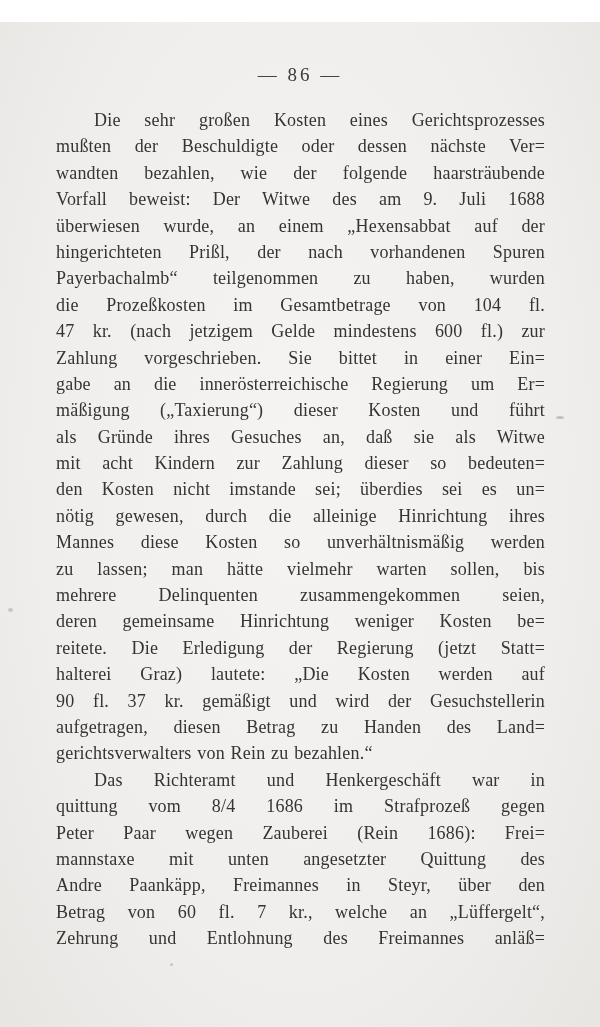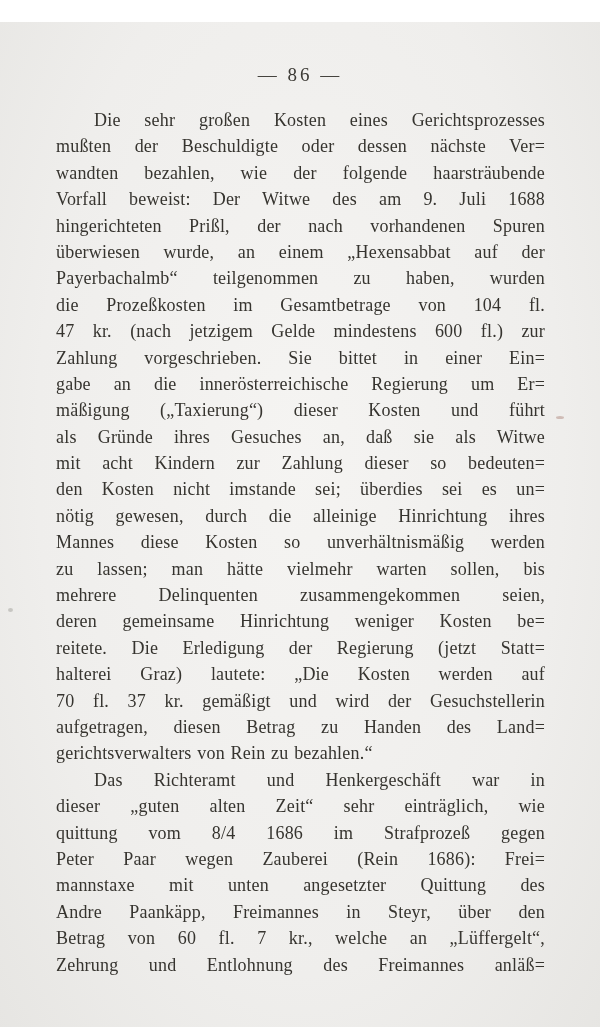--- a/index.html
+++ b/index.html
@@ -70,45 +70,44 @@
 <div class="page" style="--paper: #f1f0ee; --ink: #36342f;">
   <div class="page-header">
     <span>—  86  —</span>
   </div>
   <div class="text-block">
       <div class="paragraph">
         <div class="line indent">Die sehr großen Kosten eines Gerichtsprozesses</div>
         <div class="line">mußten der Beschuldigte oder dessen nächste Ver=</div>
         <div class="line">wandten bezahlen, wie der folgende haarsträubende</div>
         <div class="line">Vorfall beweist: Der Witwe des am 9. Juli 1688</div>
+        <div class="line">überwiesen wurde, an einem „Hexensabbat auf der</div>
         <div class="line">hingerichteten Prißl, der nach vorhandenen Spuren</div>
-        <div class="line">überwiesen wurde, an einem „Hexensabbat auf der</div>
         <div class="line">Payerbachalmb“ teilgenommen zu haben, wurden</div>
         <div class="line">die Prozeßkosten im Gesamtbetrage von 104 fl.</div>
         <div class="line">47 kr. (nach jetzigem Gelde mindestens 600 fl.) zur</div>
         <div class="line">Zahlung vorgeschrieben. Sie bittet in einer Ein=</div>
         <div class="line">gabe an die innerösterreichische Regierung um Er=</div>
         <div class="line">mäßigung („Taxierung“) dieser Kosten und führt</div>
         <div class="line">als Gründe ihres Gesuches an, daß sie als Witwe</div>
         <div class="line">mit acht Kindern zur Zahlung dieser so bedeuten=</div>
         <div class="line">den Kosten nicht imstande sei; überdies sei es un=</div>
         <div class="line">nötig gewesen, durch die alleinige Hinrichtung ihres</div>
         <div class="line">Mannes diese Kosten so unverhältnismäßig werden</div>
         <div class="line">zu lassen; man hätte vielmehr warten sollen, bis</div>
         <div class="line">mehrere Delinquenten zusammengekommen seien,</div>
         <div class="line">deren gemeinsame Hinrichtung weniger Kosten be=</div>
         <div class="line">reitete. Die Erledigung der Regierung (jetzt Statt=</div>
         <div class="line">halterei Graz) lautete: „Die Kosten werden auf</div>
-        <div class="line">70 fl. 37 kr. gemäßigt und wird der Gesuchstellerin</div>
+        <div class="line">90 fl. 37 kr. gemäßigt und wird der Gesuchstellerin</div>
         <div class="line">aufgetragen, diesen Betrag zu Handen des Land=</div>
         <div class="line no-justify">gerichtsverwalters von Rein zu bezahlen.“</div>
       </div>
       <div class="paragraph">
         <div class="line indent">Das Richteramt und Henkergeschäft war in</div>
-        <div class="line">dieser „guten alten Zeit“ sehr einträglich, wie</div>
         <div class="line">quittung vom 8/4 1686 im Strafprozeß gegen</div>
         <div class="line">Peter Paar wegen Zauberei (Rein 1686): Frei=</div>
         <div class="line">mannstaxe mit unten angesetzter Quittung des</div>
         <div class="line">Andre Paankäpp, Freimannes in Steyr, über den</div>
         <div class="line">Betrag von 60 fl. 7 kr., welche an „Lüffergelt“,</div>
         <div class="line">Zehrung und Entlohnung des Freimannes anläß=</div>
       </div>
     </div>
   <div class="speck speck-left"></div>
   <div class="speck speck-right"></div>

